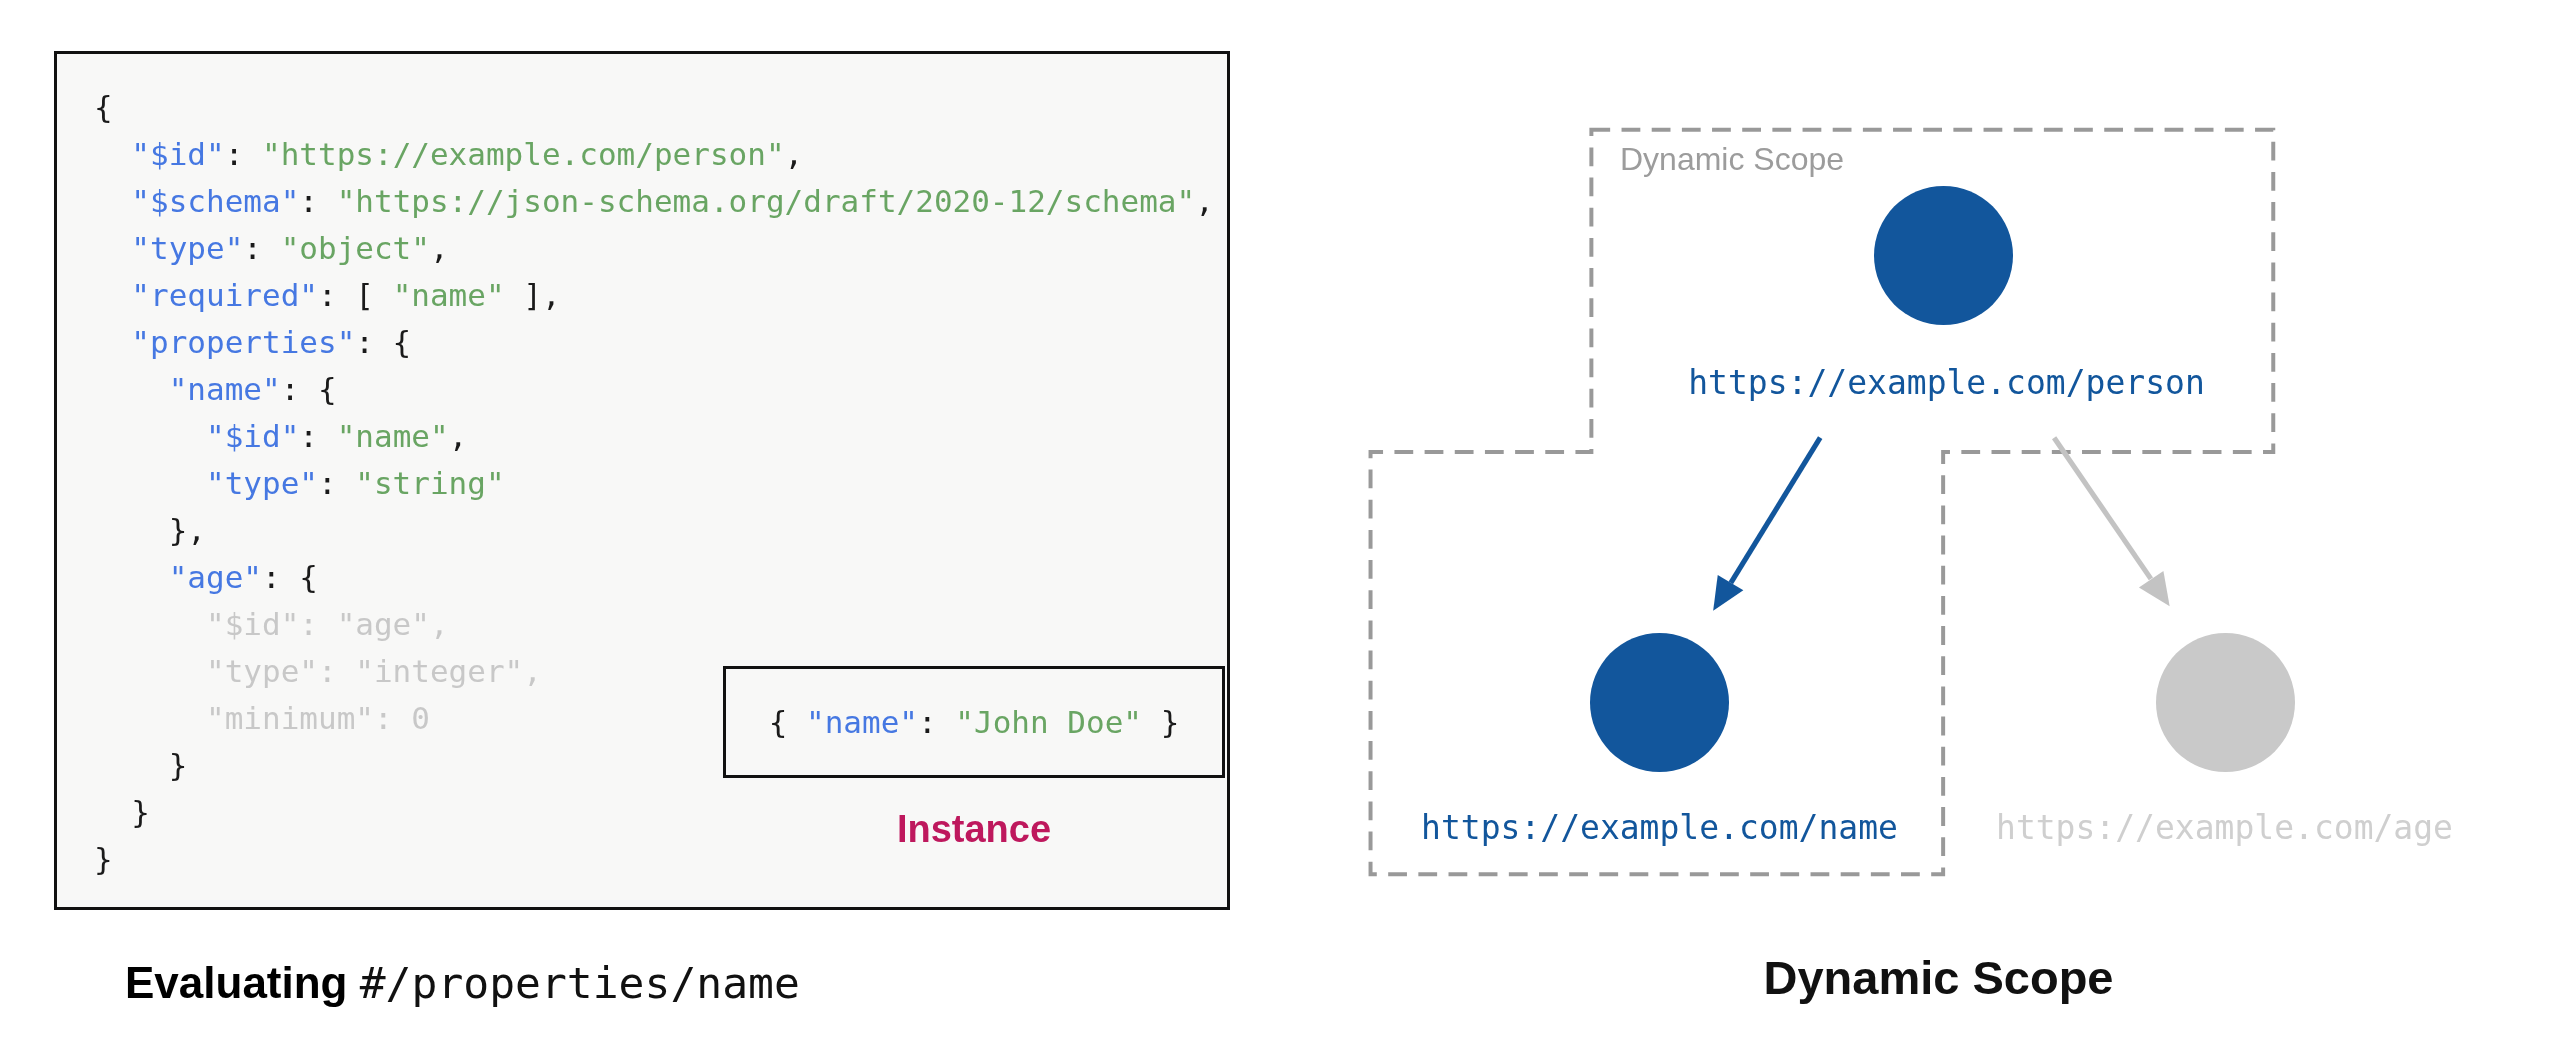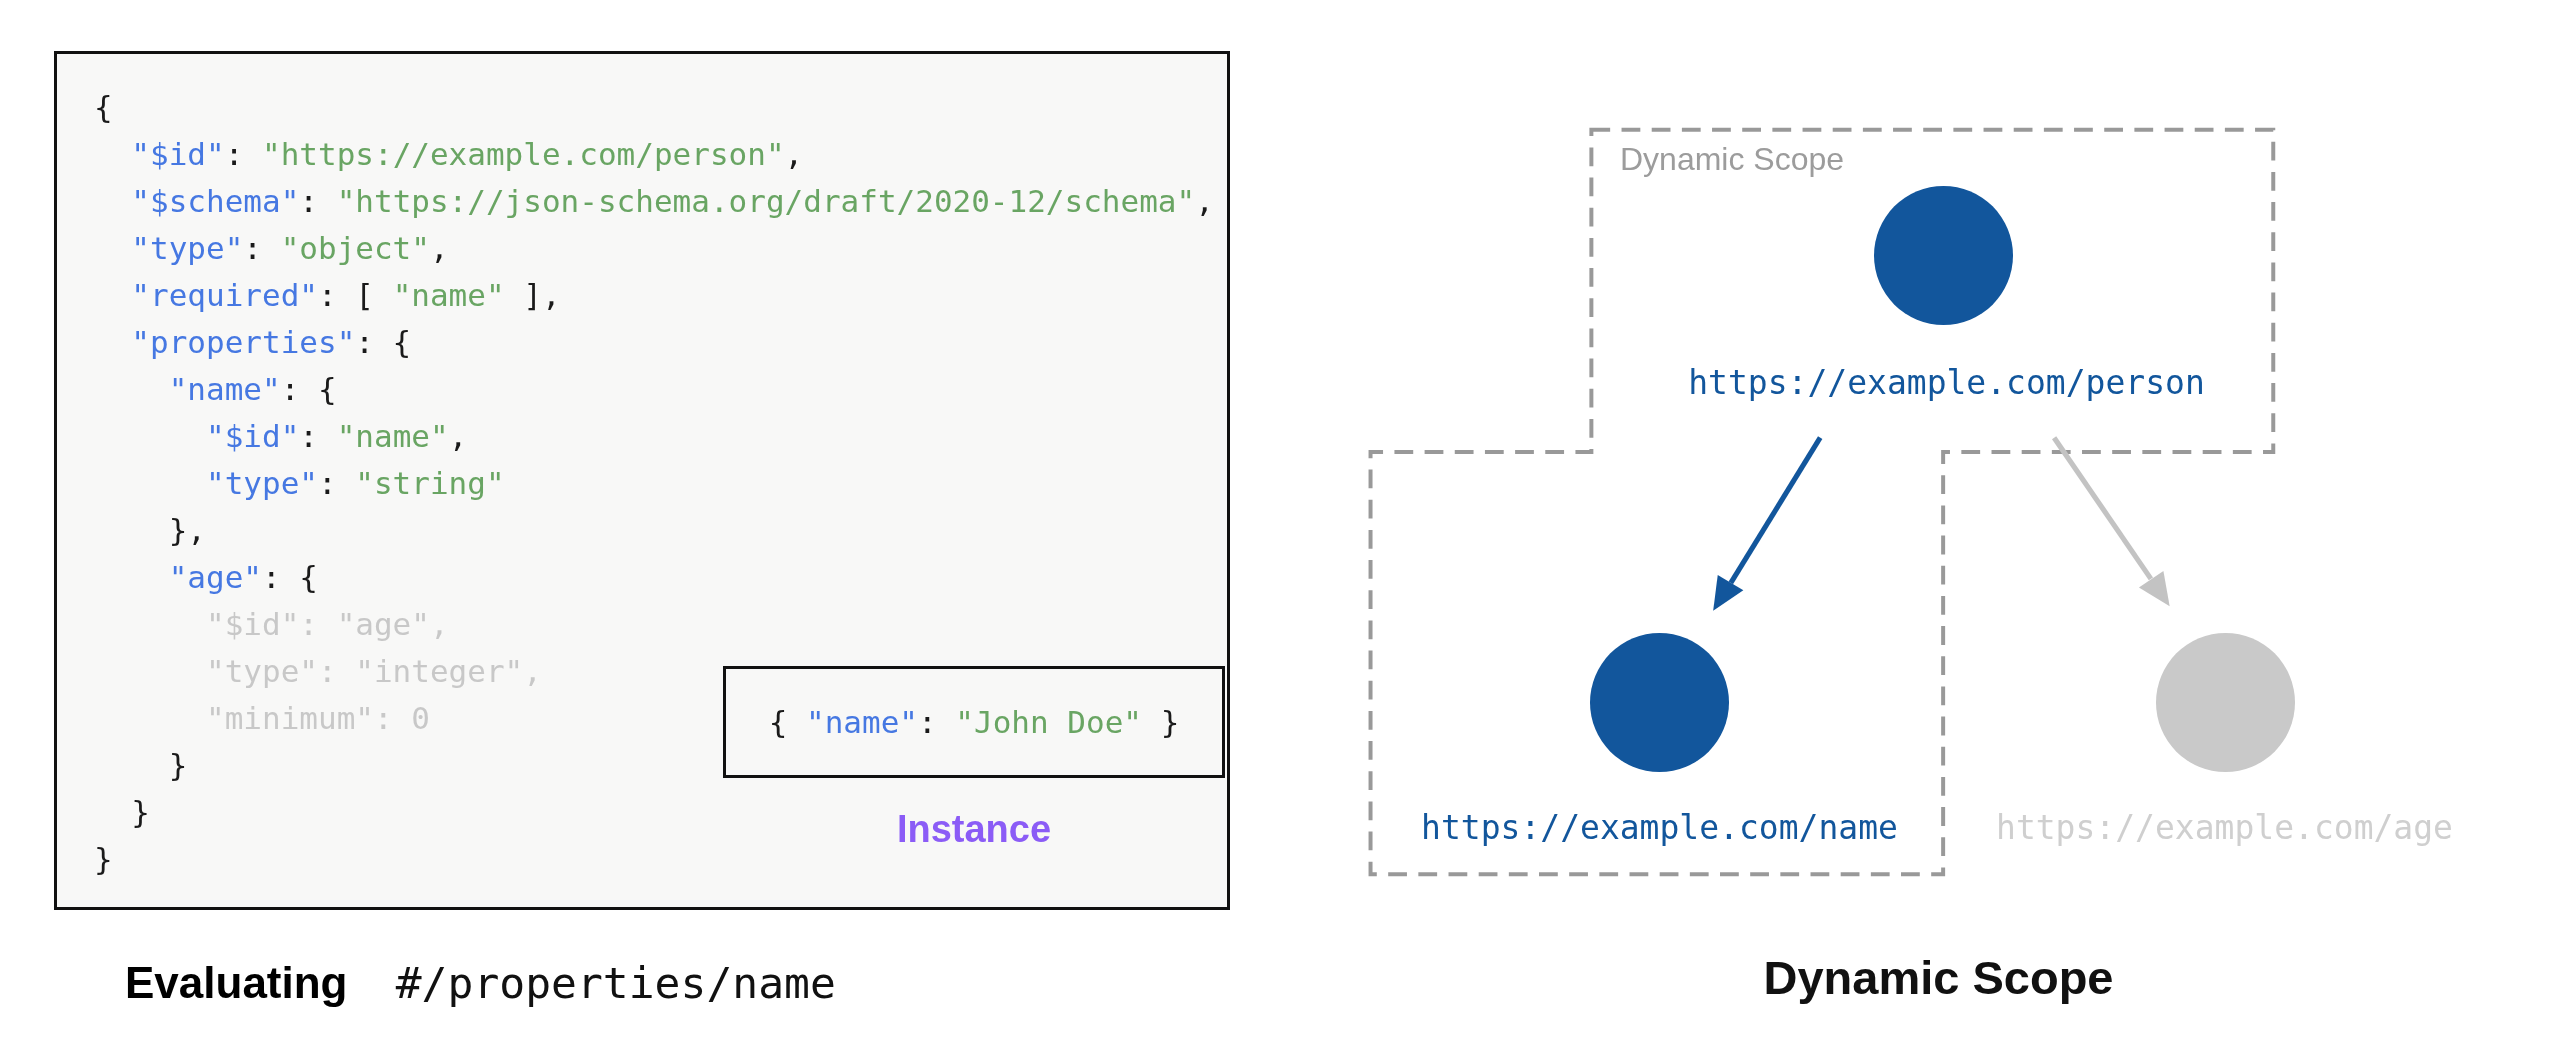--- a/index.html
+++ b/index.html
@@ -30,26 +30,26 @@
   .tok-p{color:var(--code-black);}
   .tok-k{color:var(--key-blue);}
   .tok-s{color:var(--string-green);}
   .tok-m{color:var(--muted-gray);}
 
   .instance-box{position:absolute;left:666px;top:612px;width:502px;height:112px;
         border:3.4px solid var(--panel-border);background:var(--panel-bg);
         display:flex;align-items:center;justify-content:center;
         font-family:"DejaVu Sans Mono",monospace;font-size:31px;white-space:pre;}
   .instance-label{position:absolute;left:666px;top:754px;width:502px;text-align:center;
-        font-family:"Liberation Sans",sans-serif;font-weight:700;font-size:38px;color:#8b5cf6;}
+        font-family:"Liberation Sans",sans-serif;font-weight:700;font-size:38px;color:#be185d;}
 
   .caption-left{position:absolute;left:125px;top:958px;white-space:nowrap;}
   .caption-left .cap-bold{font-family:"Liberation Sans",sans-serif;font-weight:700;
         font-size:44px;color:#000000;}
-  .caption-left .cap-mono{font-family:"DejaVu Sans Mono",monospace;font-size:43px;color:#111;margin-left:36px;}
+  .caption-left .cap-mono{font-family:"DejaVu Sans Mono",monospace;font-size:43px;color:#111;}
 
   
   svg{position:absolute;left:0;top:0;}
   .scope-outline{fill:none;stroke:var(--scope-border);stroke-width:7;stroke-dasharray:33 20;}
   .arrow-blue-line{stroke:var(--node-blue);stroke-width:9;fill:none;}
   .arrow-blue-head{fill:var(--node-blue);stroke:none;}
   .arrow-gray-line{stroke:var(--arrow-gray);stroke-width:9;fill:none;}
   .arrow-gray-head{fill:var(--arrow-gray);stroke:none;}
 
   .scope-label{position:absolute;left:1620px;top:141px;

